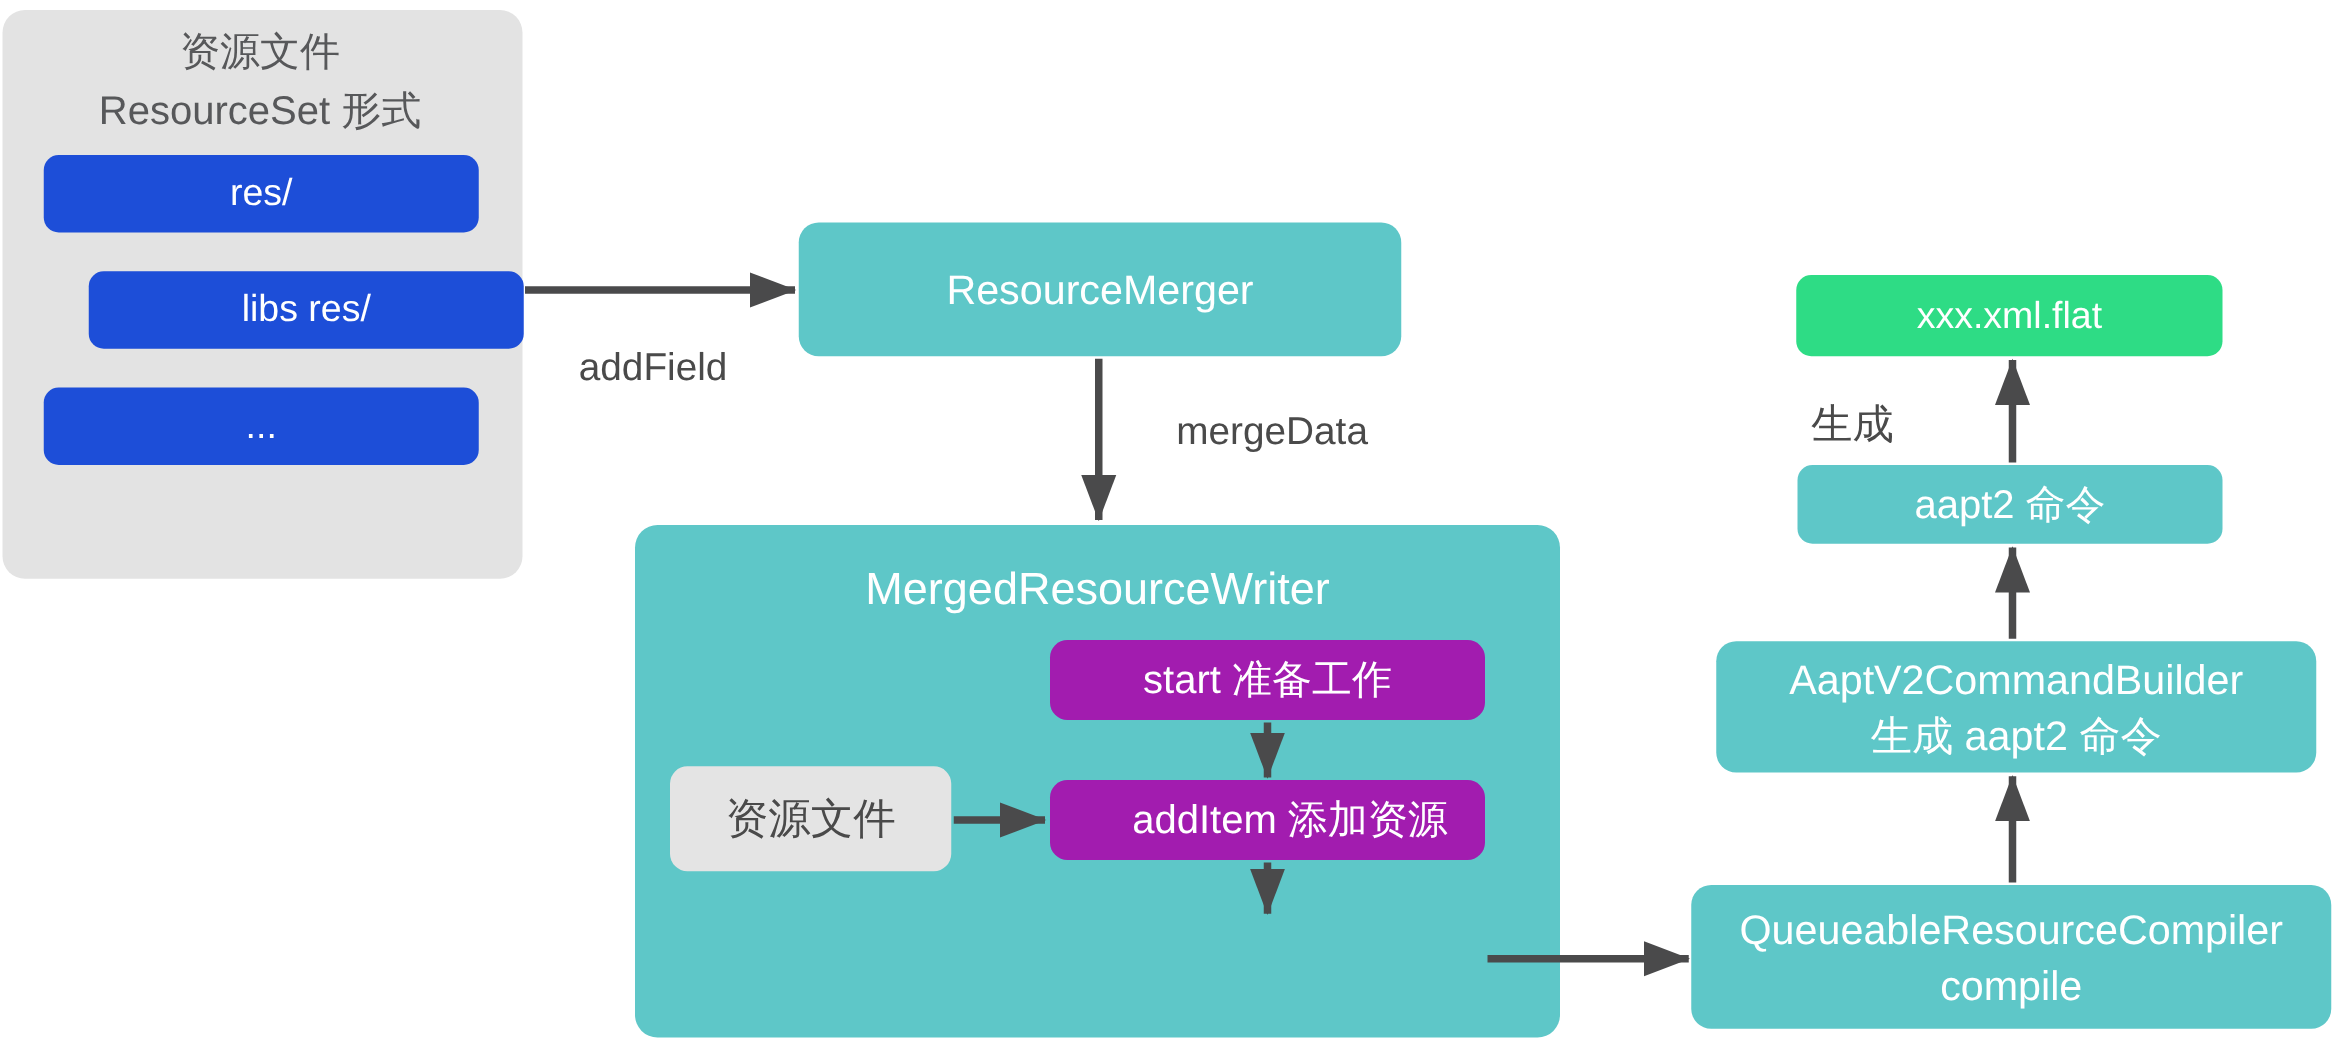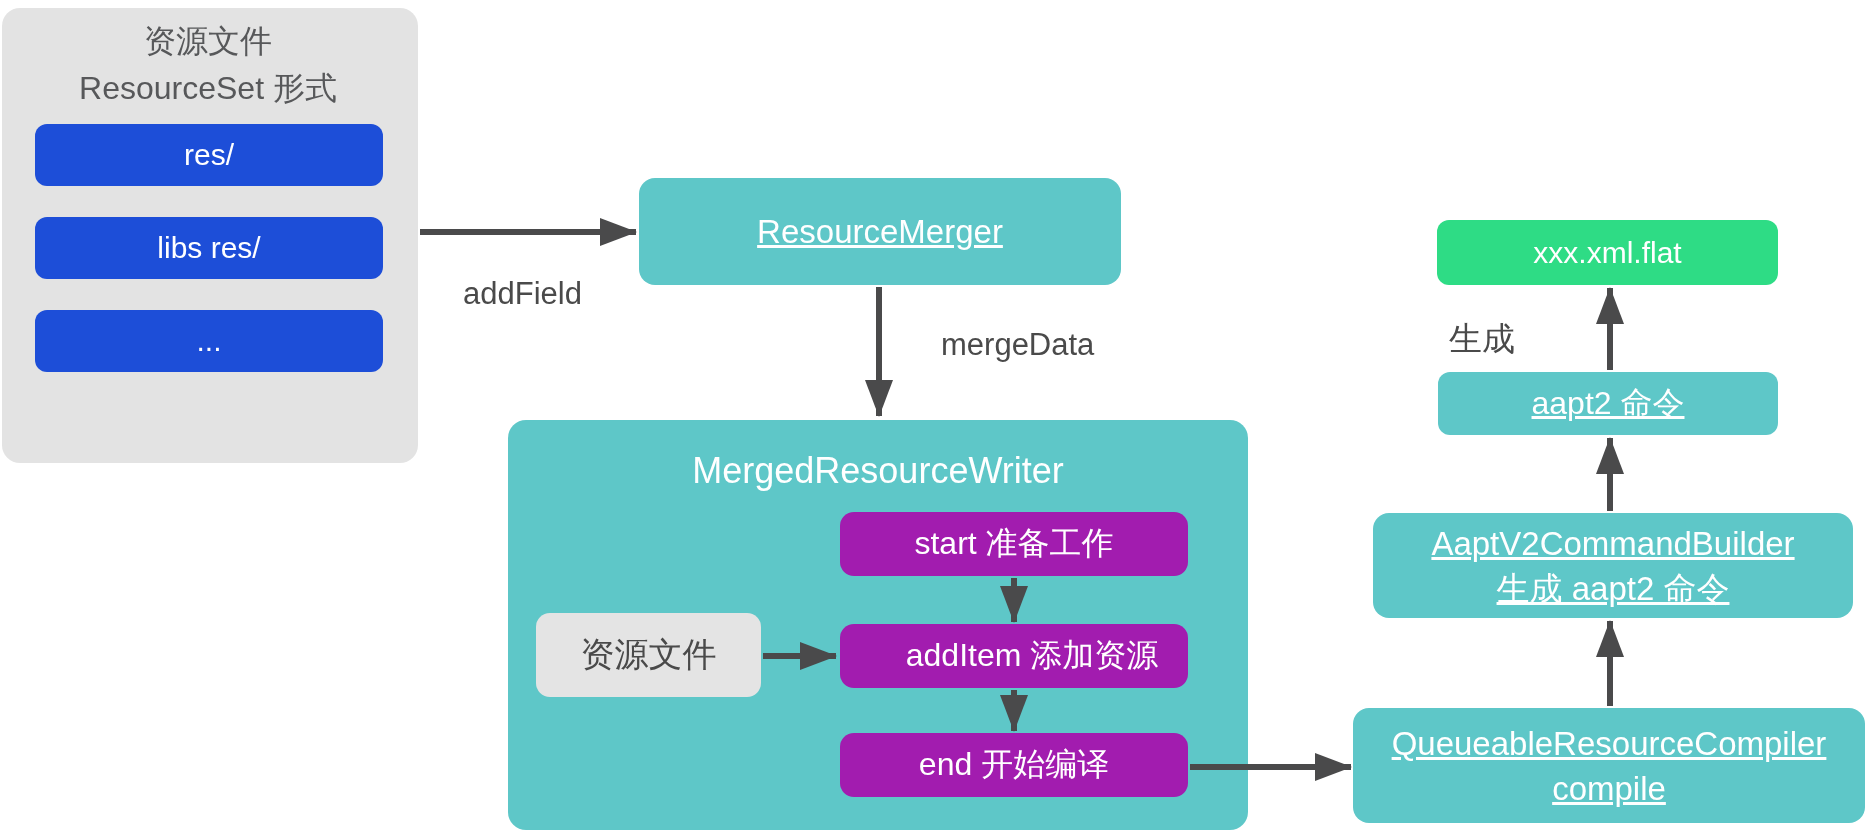--- a/index.html
+++ b/index.html
@@ -21,25 +21,25 @@
   .panel-title{
     left:0;top:18px;width:416px;
     color:#57585a;font-size:32px;line-height:47px;text-align:center;
   }
   .orange{
     left:35px;width:348px;height:62px;
     background:#1d4ed8;border-radius:12px;
     color:#ffffff;font-size:30px;
   }
   .orange.i0{top:124px;}
-  .orange.i1{top:217px;}
+  .orange.i1{top:217px;margin-left:36px;}
   .orange.i2{top:310px;}
 
   
-  .teal{background:#5ec7c8;color:#ffffff;text-decoration:underline;}
+  .teal{background:#5ec7c8;color:#ffffff;}
 
   .resource-merger{
     left:639px;top:178px;width:482px;height:107px;
     border-radius:16px;font-size:33px;
   }
 
   .mrw{
     left:508px;top:420px;width:740px;height:410px;
     border-radius:18px;
   }
@@ -93,21 +93,20 @@
   <div class="abs center orange i0">res/</div>
   <div class="abs center orange i1">libs res/</div>
   <div class="abs center orange i2">...</div>
 
   <div class="abs center teal resource-merger">ResourceMerger</div>
 
   <div class="abs teal mrw"></div>
   <div class="abs mrw-title">MergedResourceWriter</div>
   <div class="abs center step s0">start 准备工作</div>
   <div class="abs center step s1">addItem 添加资源</div>
-  <div class="abs center step s2">end 开始编译</div>
   <div class="abs center gray-box">资源文件</div>
 
   <div class="abs center teal two-line queueable">
     <div>QueueableResourceCompiler</div>
     <div>compile</div>
   </div>
   <div class="abs center teal two-line aaptv2">
     <div>AaptV2CommandBuilder</div>
     <div>生成 aapt2 命令</div>
   </div>

